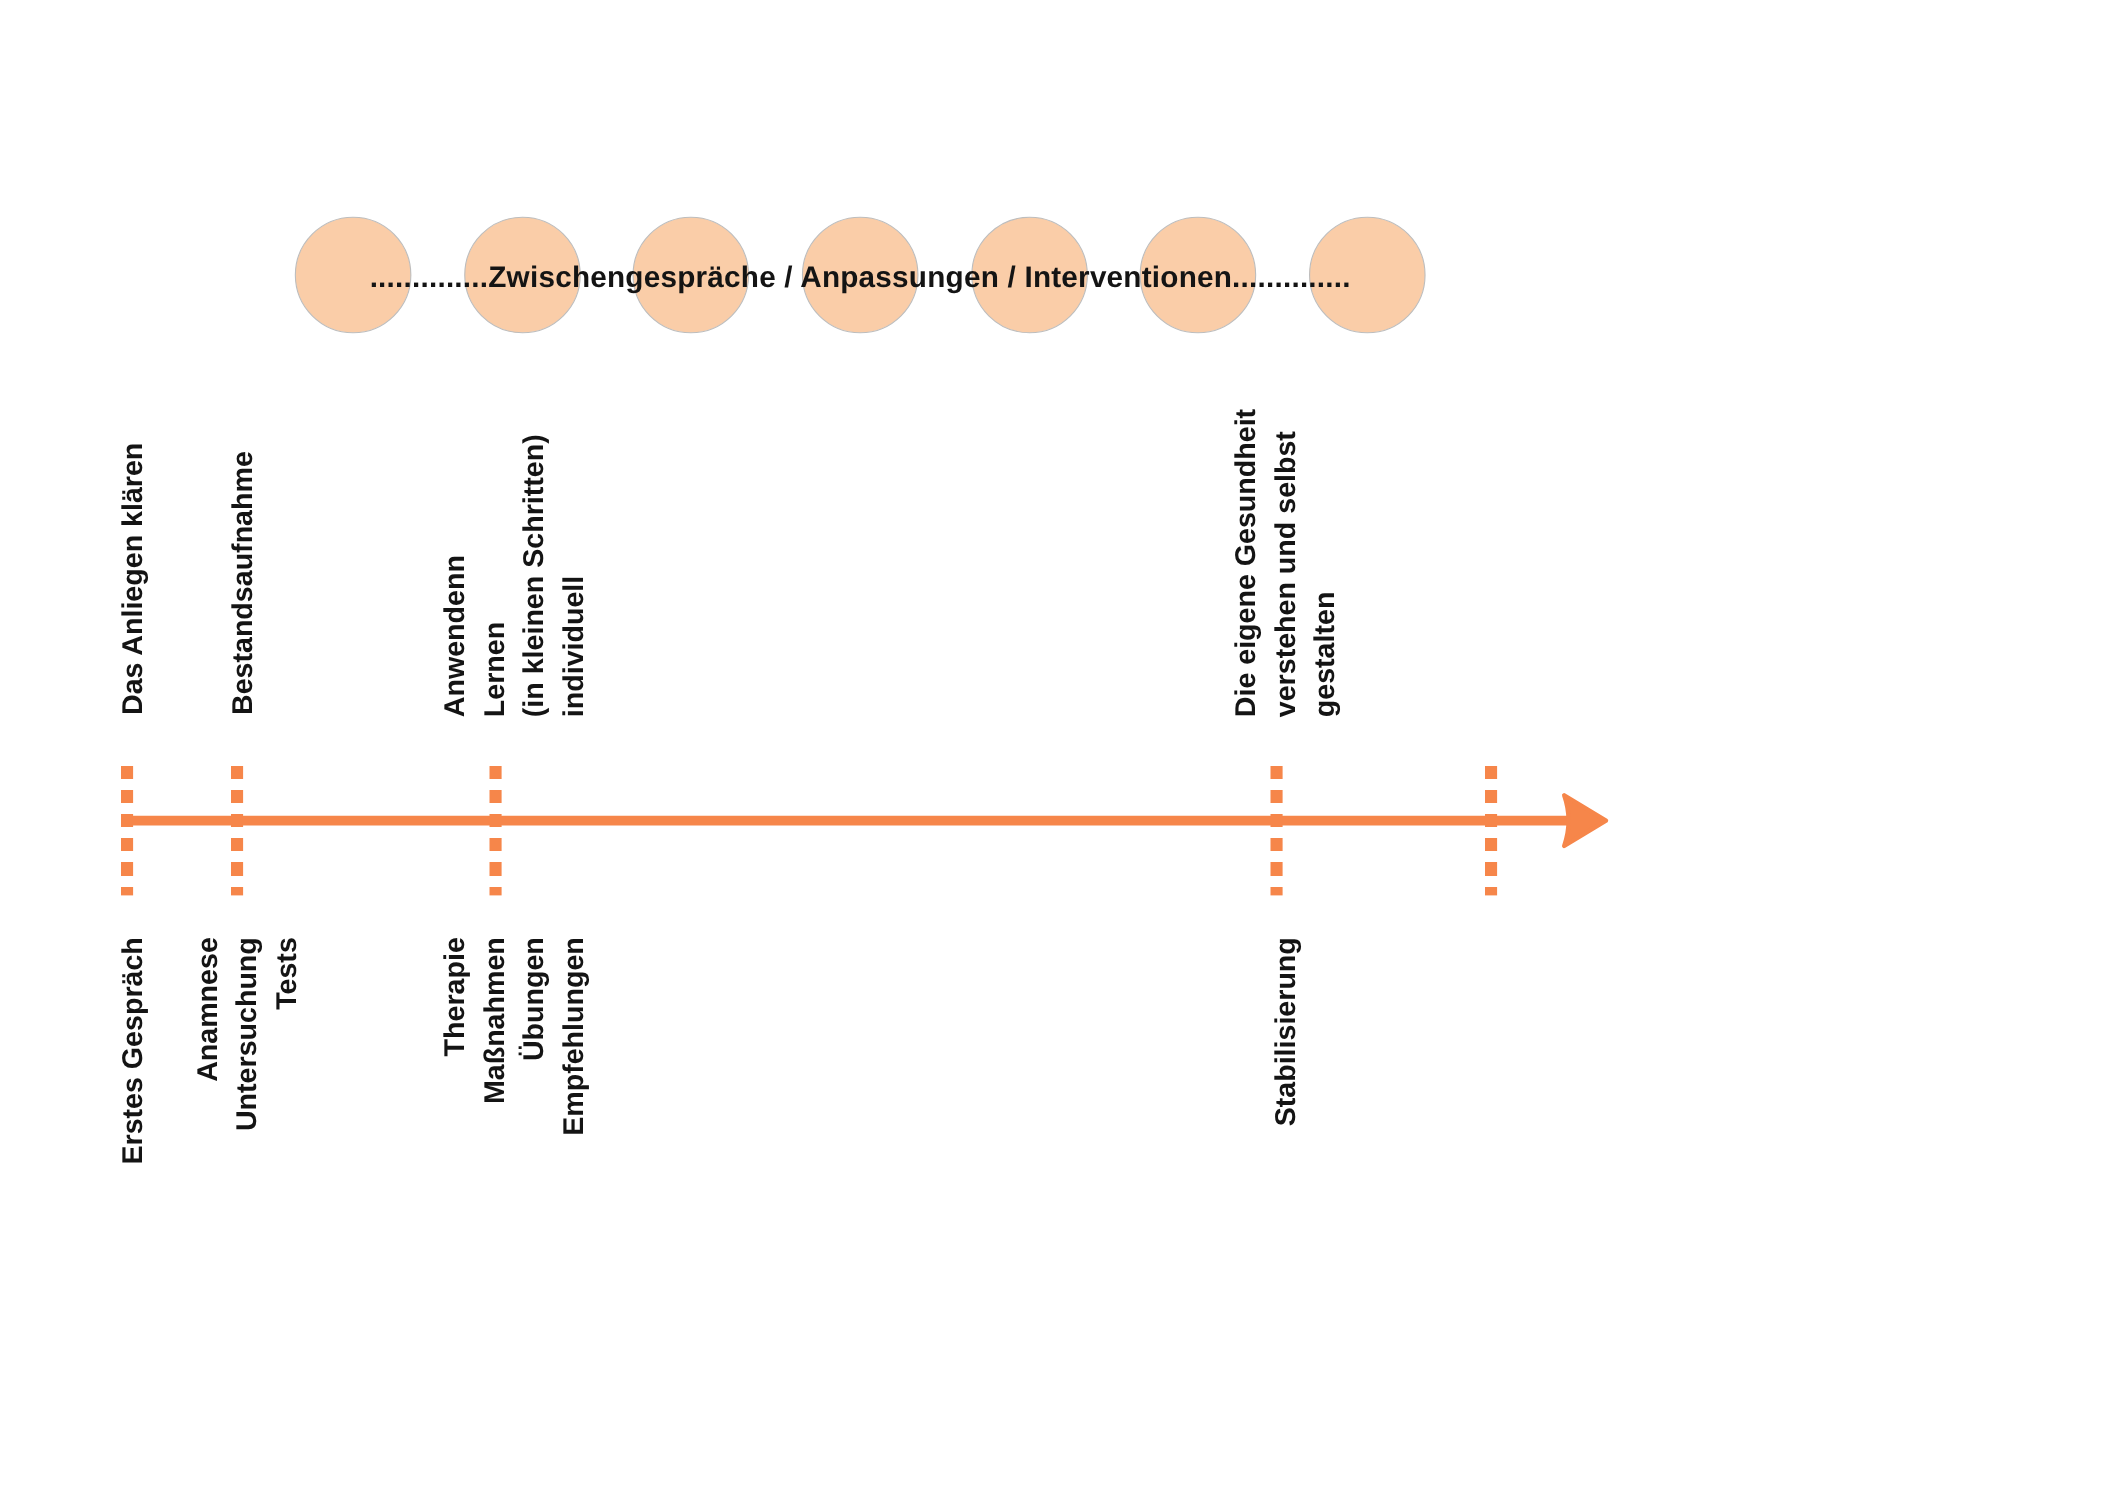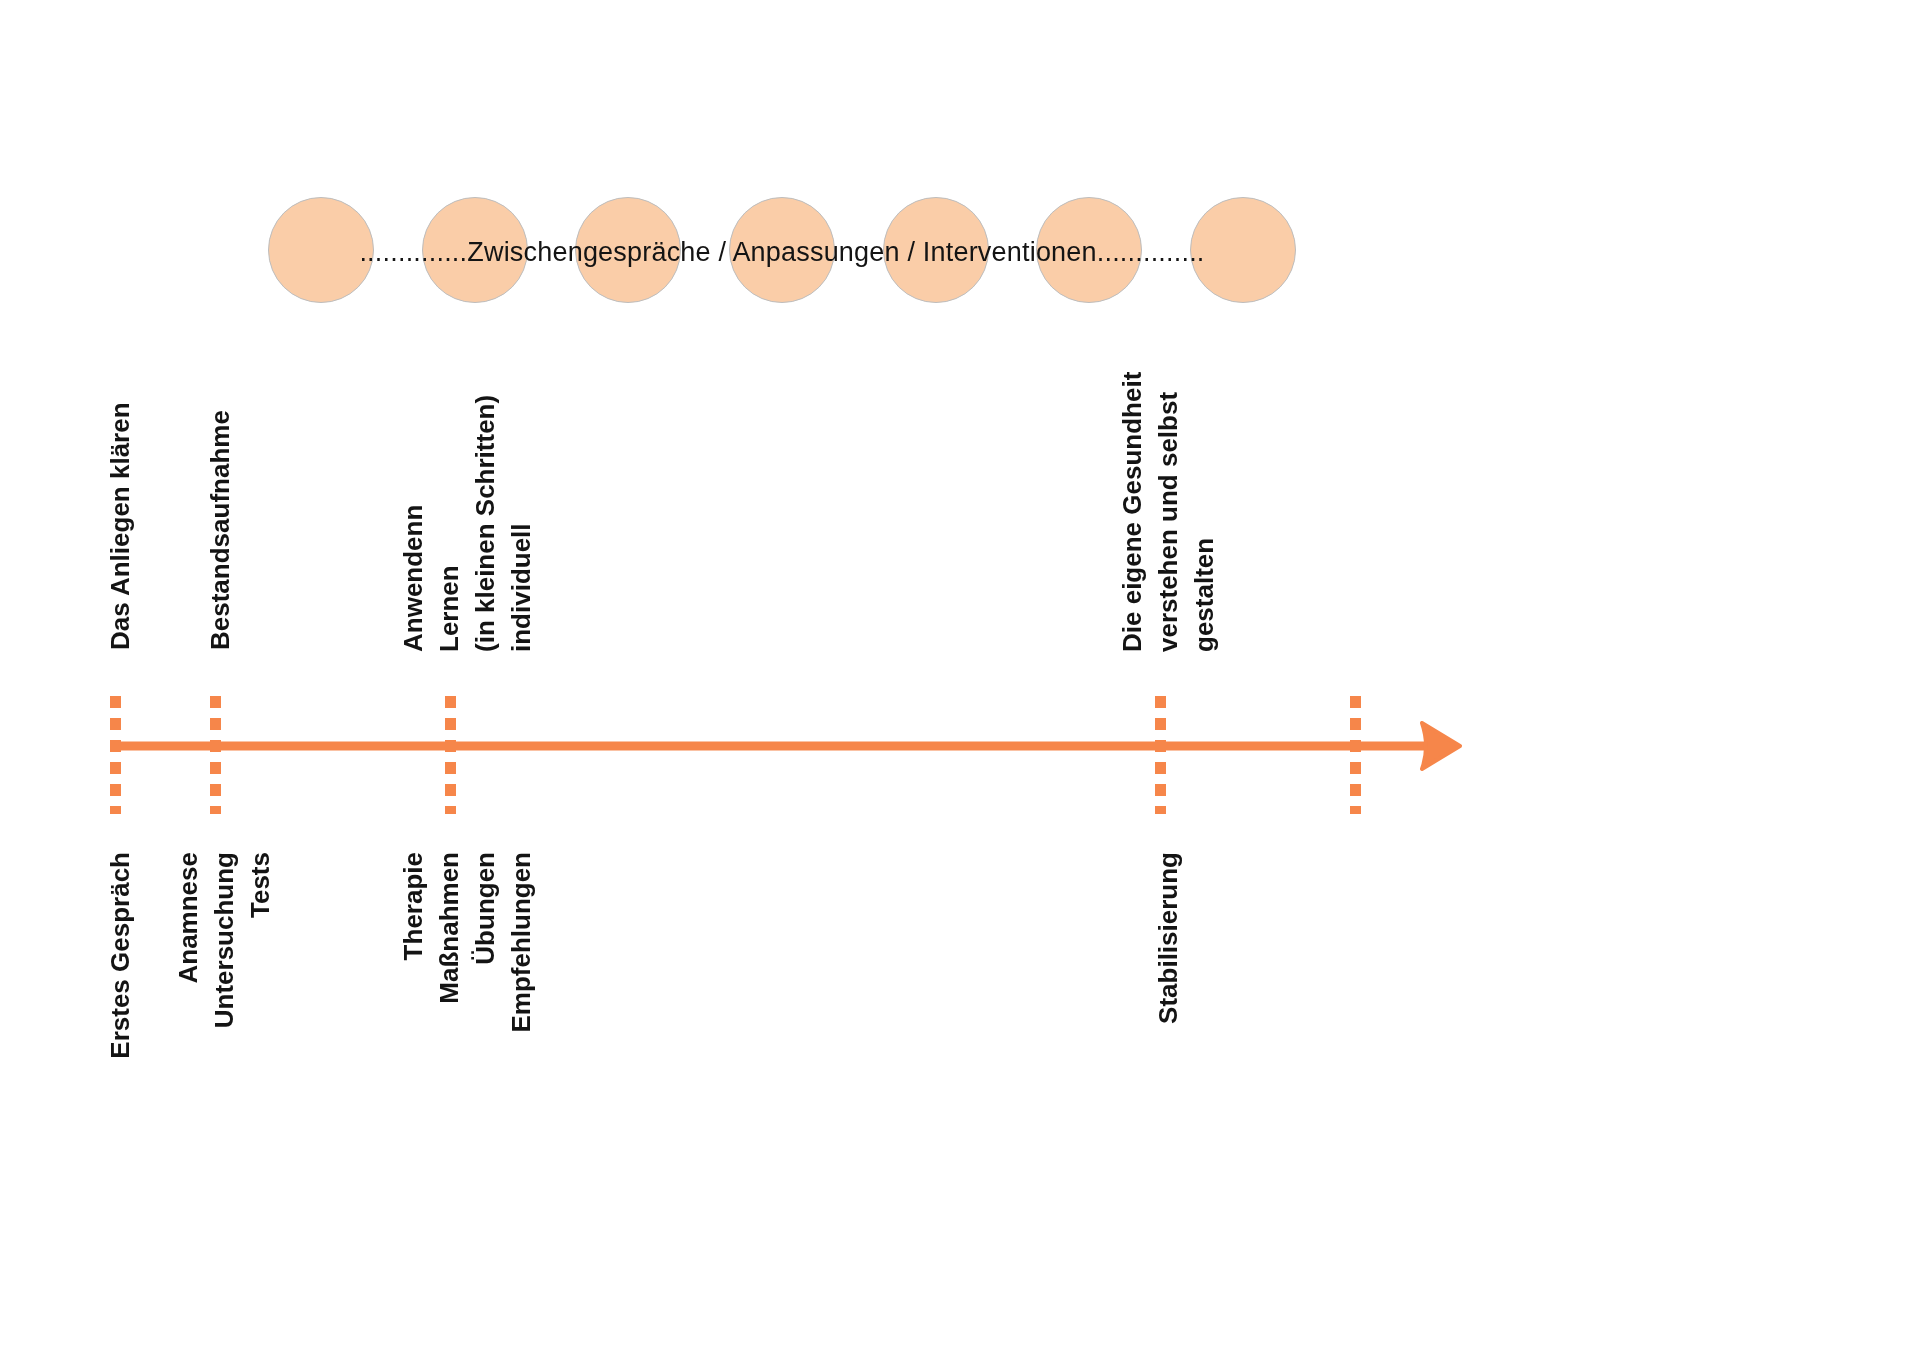--- a/index.html
+++ b/index.html
@@ -26,21 +26,21 @@
   .circle{
     width:106px;height:106px;border-radius:50%;
     background:var(--circle-fill);
     border:1px solid var(--circle-border);
     flex:0 0 auto;
   }
   
   .banner{
     position:absolute;left:268px;top:235px;width:1028px;
     text-align:center;
-    font-size:27px;font-weight:400;line-height:34px;
+    font-size:27px;font-weight:700;line-height:34px;
     color:var(--text);
     letter-spacing:.2px;
     white-space:nowrap;
   }
   
   .phase-label{
     position:absolute;
   }
   .phase-label .rot{
     display:inline-block;

